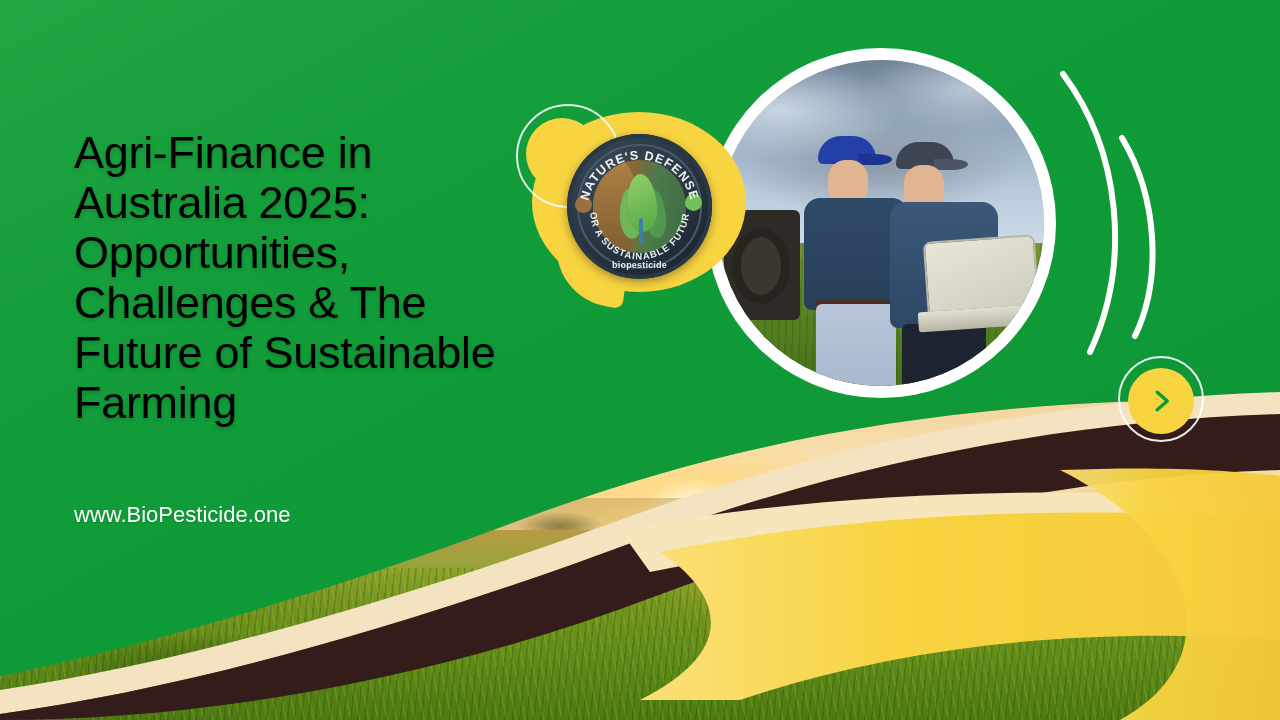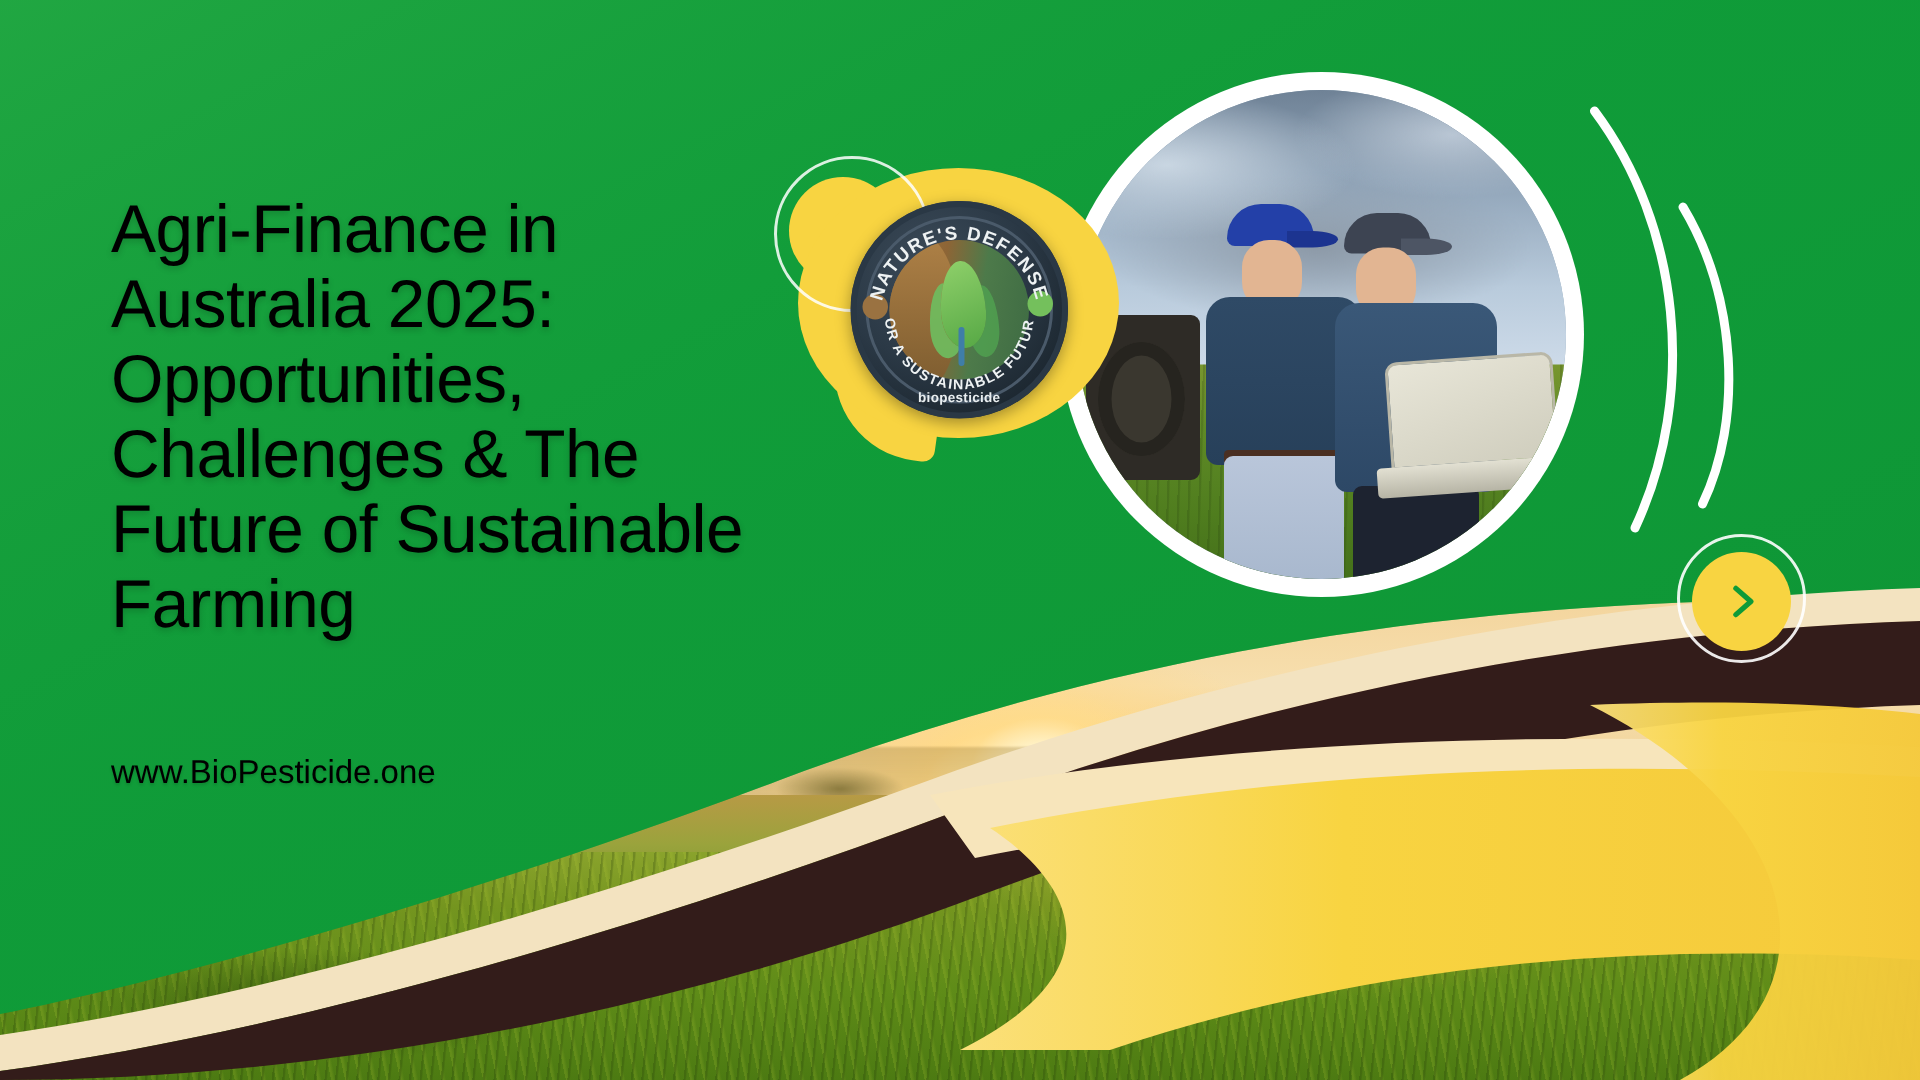--- a/index.html
+++ b/index.html
@@ -234,21 +234,21 @@
   
   .title {
     position:absolute; left:74px; top:128px; width:600px;
     font-size:45px; line-height:50px; font-weight:normal; color:#000000;
     letter-spacing:-.3px;
     text-shadow:0 2px 4px rgba(0,0,0,.18);
     white-space:pre-line;
   }
   .url {
     position:absolute; left:74px; top:502px;
-    font-size:22px; color:#000000; font-weight:normal;
+    font-size:22px; color:#ffffff; font-weight:normal;
     text-shadow:0 1px 2px rgba(0,0,0,.15);
   }
 </style>
 </head>
 <body>
 
 <div id="stage">
 
   <div class="bg-green"></div>
   <div class="bg-swirl"></div>

